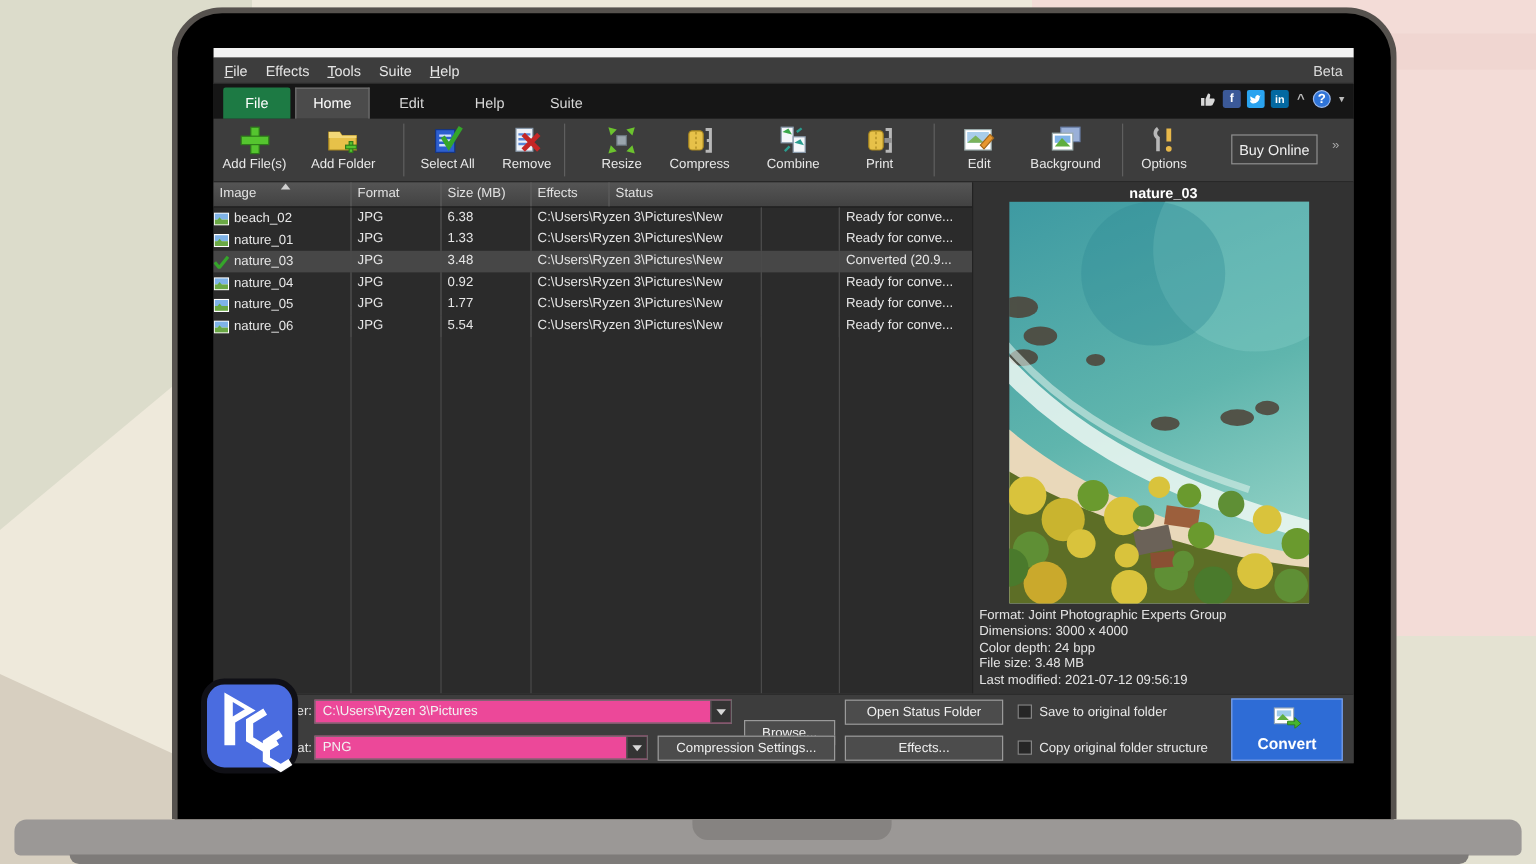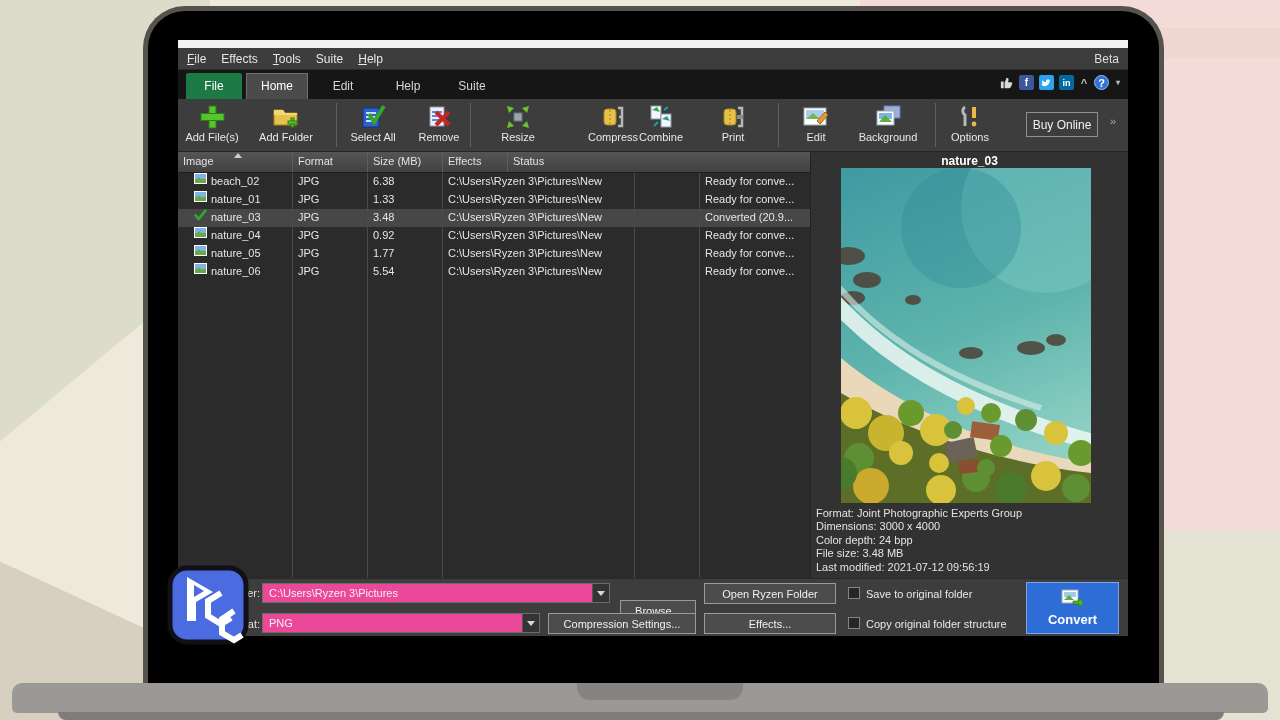--- a/index.html
+++ b/index.html
@@ -76,21 +76,21 @@
   .c-image{width:115px;} .c-format{width:75px;} .c-size{width:75px;}
   .c-folder{width:192px;} .c-effects{width:65px;} .c-status{width:110px; border-right:none;}
   .sortarrow { position:absolute; left:56px; top:1px; width:0; height:0;
                border-left:4px solid transparent; border-right:4px solid transparent;
                border-bottom:5px solid #cfcfcf; }
   .vline { position:absolute; top:21px; bottom:0; width:1px; background:#4a4a4a; }
   .trow { display:flex; height:18px; line-height:17px; position:relative; }
   .trow.sel { background:#474747; }
   .td { padding:0 5px; border-right:1px solid #4a4a4a; overflow:hidden; white-space:nowrap; }
   .td.c-status { border-right:none; }
-  .td.c-image { display:flex; align-items:flex-start; gap:4px; padding-left:16px; }
+  .td.c-image { display:flex; align-items:center; gap:4px; padding-left:0; }
 
   
   .preview { flex:1; background:#323232; border-left:1px solid #222; position:relative; }
   .pv-title { text-align:center; font-weight:bold; font-size:12px; color:#fff; padding-top:2px; }
   .pv-img { position:absolute; left:30px; top:16px; width:250px; height:335px; }
   .pv-meta { position:absolute; left:5px; top:355px; line-height:13.4px; color:#e3e3e3; }
 
   
   .bottom { position:absolute; left:0; bottom:0; width:950px; height:58px;
             background:#3d3d3d; border-top:1px solid #292929; }
@@ -233,21 +233,21 @@
               <g fill="#6cc32e">
                 <path d="M2,2 L9,4 L4,9 Z"></path>
                 <path d="M24,2 L22,9 L17,4 Z"></path>
                 <path d="M2,24 L4,17 L9,22 Z"></path>
                 <path d="M24,24 L17,22 L22,17 Z"></path>
               </g>
             </svg>
         </div>
         <div>Resize</div>
       </div>
-      <div class="tbtn" style="left:404px;width:62px;">
+      <div class="tbtn" style="left:374px;width:62px;">
         <div class="ticon">
           <svg width="26" height="26" viewBox="0 0 26 26">
               <rect x="4" y="5" width="12" height="16" rx="3" fill="#e7c149" stroke="#a8861f"></rect>
               <line x1="10" y1="6" x2="10" y2="20" stroke="#a8861f" stroke-dasharray="2,2"></line>
               <path d="M18,4 L22,4 L22,22 L18,22 M22,13 L19,13" fill="none" stroke="#b8b8b8" stroke-width="2.5"></path>
             </svg>
         </div>
         <div>Compress</div>
       </div>
       <div class="tbtn" style="left:452px;width:62px;">
@@ -498,21 +498,21 @@
 
     <div class="bottom">
       <div class="blabel" style="left:0;top:8px;">Output folder:</div>
       <div class="combo" style="left:84px;top:4px;width:348px;">
         <span class="val">C:\Users\Ryzen 3\Pictures</span>
         <span class="arrow">
             <span class="chev"></span>
           </span>
       </div>
       <button class="gbtn" style="left:442px;top:21px;width:76px;">Browse...</button>
-      <button class="gbtn" style="left:526px;top:4px;width:132px;">Open Ryzen Folder</button>
+      <button class="gbtn" style="left:526px;top:4px;width:132px;">Open Status Folder</button>
       <span class="cb" style="left:670px;top:8px;"></span>
       <span class="cblabel" style="left:688px;top:9px;">Save to original folder</span>
 
       <div class="blabel" style="left:0;top:39px;">Output format:</div>
       <div class="combo" style="left:84px;top:34px;width:278px;">
         <span class="val">PNG</span>
         <span class="arrow">
             <span class="chev"></span>
           </span>
       </div>

